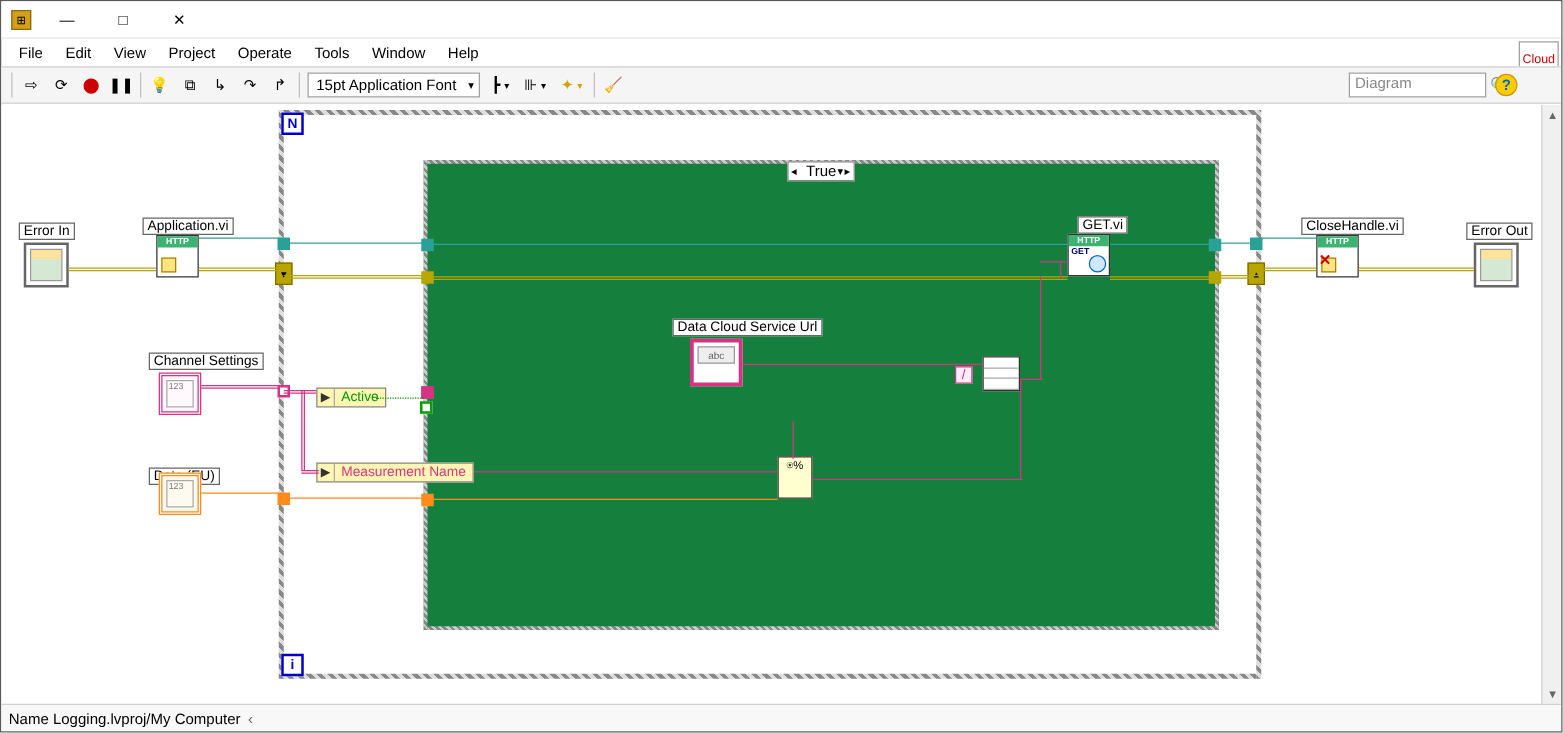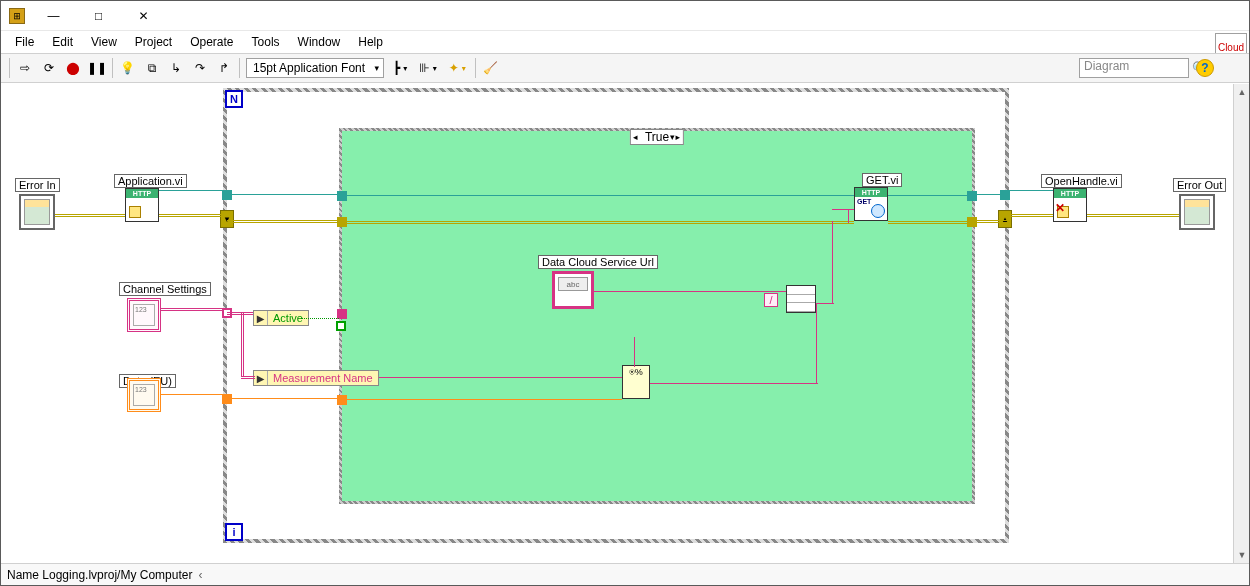--- a/index.html
+++ b/index.html
@@ -23,21 +23,21 @@
 .canvas{position:absolute;top:83px;left:0;right:16px;bottom:22px;background:#fff}
 .vscroll{position:absolute;right:0;top:83px;bottom:22px;width:16px;background:#f0f0f0;border-left:1px solid #d0d0d0}
 .vscroll .arrow{position:absolute;width:16px;height:16px;display:flex;align-items:center;justify-content:center;font-size:9px;color:#666;cursor:pointer}
 .status{position:absolute;bottom:0;left:0;right:0;height:22px;border-top:1px solid #d0d0d0;display:flex;align-items:center;padding:0 6px;font-size:11px;background:#f8f8f8}
 .status .nav{margin-left:6px;color:#666}
 
 
 .while-loop{position:absolute;border:4px solid;border-image:repeating-linear-gradient(45deg,#888 0,#888 3px,#ddd 3px,#ddd 6px) 4;background:#fff}
 .while-loop .n-term{position:absolute;top:-2px;left:-2px;width:18px;height:18px;border:2px solid #0000c8;color:#0000c8;background:#fff;font-weight:bold;display:flex;align-items:center;justify-content:center;font-size:11px}
 .while-loop .i-term{position:absolute;bottom:-2px;left:-2px;width:18px;height:18px;border:2px solid #0000c8;color:#0000c8;background:#fff;font-weight:bold;display:flex;align-items:center;justify-content:center;font-size:11px}
-.case-struct{position:absolute;border:3px solid;border-image:repeating-linear-gradient(45deg,#888 0,#888 2px,#ccc 2px,#ccc 4px) 3;background:#86efac}
+.case-struct{position:absolute;border:3px solid;border-image:repeating-linear-gradient(45deg,#888 0,#888 2px,#ccc 2px,#ccc 4px) 3;background:#15803d}
 .case-sel{position:absolute;top:-2px;left:50%;transform:translateX(-50%);background:#fff;border:1px solid #888;padding:0 14px;height:16px;display:flex;align-items:center;font-size:11px}
 .case-sel::before{content:"◂";position:absolute;left:2px;font-size:9px}
 .case-sel::after{content:"▾▸";position:absolute;right:2px;font-size:9px;letter-spacing:1px}
 
 .node-lbl{position:absolute;border:1px solid #666;background:#fff;padding:0 3px;font-size:11px;white-space:nowrap}
 .node-box{position:absolute;width:34px;height:34px;border:1px solid #333;background:#fff}
 .http-bar{position:absolute;top:0;left:0;right:0;height:9px;background:#3cb371;color:#fff;font-size:7px;text-align:center;line-height:9px;font-weight:bold}
 .err-term{position:absolute;width:36px;height:36px;border:2px solid #666;background:#fff}
 .err-term .inner{position:absolute;inset:3px;border:1px solid #999;background:linear-gradient(#ffe39a 30%,#d4e8d4 0)}
 .cluster-term{position:absolute;width:34px;height:34px;border:3px double #d63384;background:#fff8fc}
@@ -218,21 +218,21 @@
     <div class="wire yel h2" style="top:128px;left:0;width:112px"></div>
     <div class="wire yel h2" style="top:128px;left:748px;width:34px"></div>
     <div class="wire pink h2" style="top:220px;left:0;width:26px"></div>
     <div class="wire pink v2" style="top:220px;left:14px;height:64px"></div>
     <div class="wire pink h2" style="top:284px;left:14px;width:14px"></div>
     <div class="wire green h dots" style="top:226px;left:74px;width:38px"></div>
     <div class="wire pink h" style="top:284px;left:140px;width:0"></div>
     <div class="wire orange h" style="top:306px;left:0;width:112px"></div>
   </div>
 
-  <div class="node-lbl" style="top:90px;left:1040px">OpenHandle.vi</div>
+  <div class="node-lbl" style="top:90px;left:1040px">CloseHandle.vi</div>
   <div class="node-box" style="top:104px;left:1052px">
     <div class="http-bar">HTTP</div>
     <div style="position:absolute;bottom:3px;left:3px;width:12px;height:12px;background:#ffe680;border:1px solid #aa8000"></div>
     <div style="position:absolute;bottom:6px;left:1px;color:#c00;font-size:12px;font-weight:bold">✕</div>
   </div>
 
   <div class="node-lbl" style="top:94px;left:1172px">Error Out</div>
   <div class="err-term" style="top:110px;left:1178px">
       <div class="inner"></div>
     </div>

